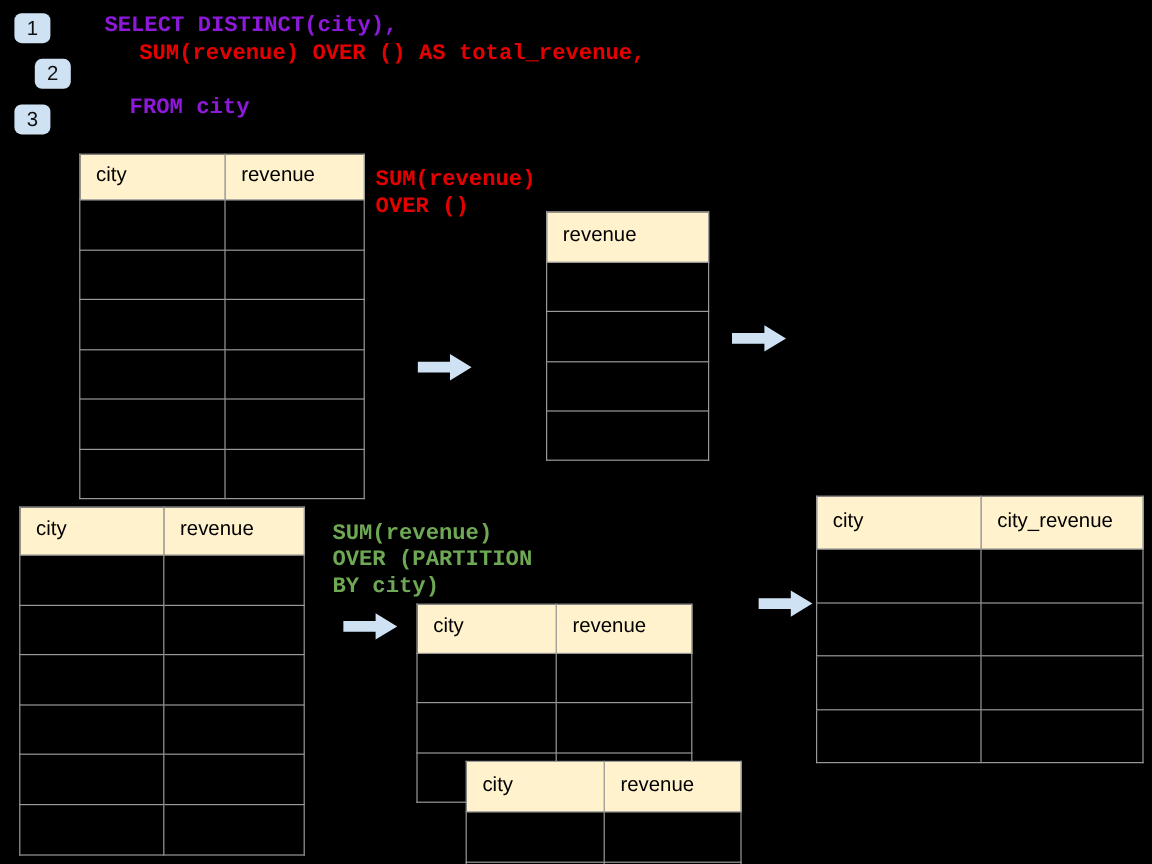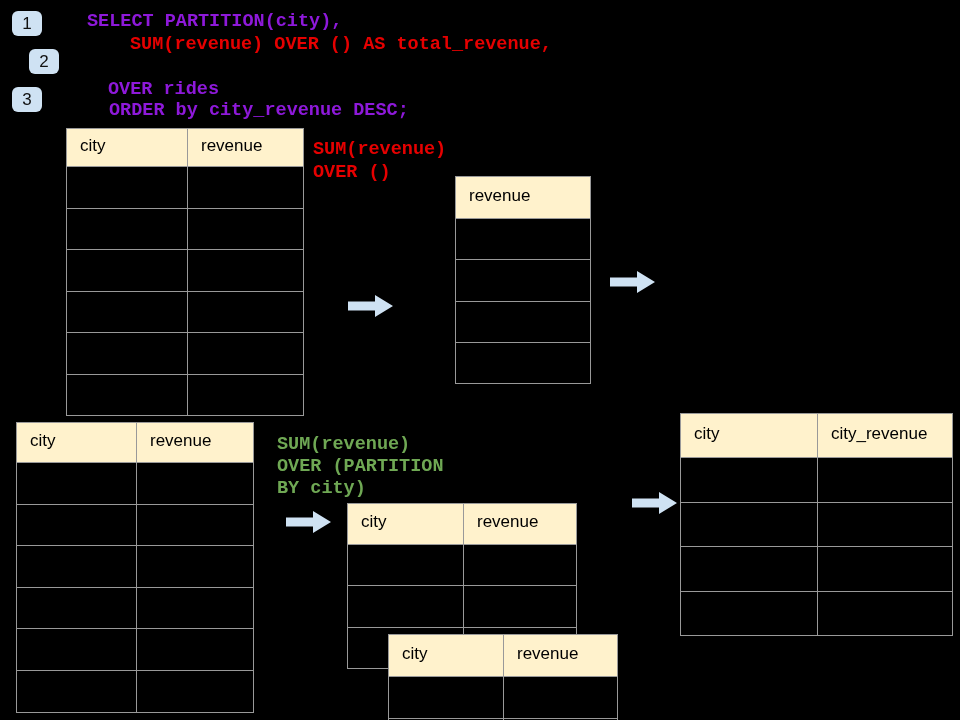--- a/index.html
+++ b/index.html
@@ -19,21 +19,21 @@
   #badge-2{left:29px;top:49px;}
   #badge-3{left:12px;top:87px;}
 
   
   .code{position:absolute;font:bold 18.5px "Liberation Mono",monospace;white-space:pre;line-height:22px;}
   .code-sm{position:absolute;font:bold 16px "Liberation Mono",monospace;white-space:pre;line-height:22px;}
   .c-purple{color:var(--purple);}
   .c-red{color:var(--red);}
   .c-green{color:var(--green);}
   #sql-1{left:87px;top:11px;}
-  #sql-2{left:130px;top:34px;}
+  #sql-2{left:116px;top:34px;}
   #sql-3{left:130px;top:57px;}
   #sql-4{left:108px;top:79px;}
   #sql-5{left:109px;top:100px;}
   #side-code{left:752px;top:36px;}
   #label-total{left:313px;top:138px;line-height:23px;}
   #label-partition{left:277px;top:434px;line-height:22px;}
 
   
   .dtable{position:absolute;border-collapse:collapse;table-layout:fixed;}
   .dtable th{background:var(--cream);color:#000;text-align:left;vertical-align:middle;
@@ -56,24 +56,23 @@
 </style>
 </head>
 <body>
 
 <div id="canvas">
 
   <div class="badge" id="badge-1">1</div>
   <div class="badge" id="badge-2">2</div>
   <div class="badge" id="badge-3">3</div>
 
-  <div class="code c-purple" id="sql-1">SELECT PARTITION(city),</div>
+  <div class="code c-purple" id="sql-1">SELECT DISTINCT(city),</div>
   <div class="code c-red" id="sql-2">SUM(revenue) OVER () AS total_revenue,</div>
-  <div class="code c-purple" id="sql-4">OVER rides</div>
-  <div class="code c-purple" id="sql-5">ORDER by city_revenue DESC;</div>
+  <div class="code c-purple" id="sql-4">FROM city</div>
 
 
   <div class="code c-red" id="label-total">SUM(revenue)
 OVER ()</div>
   <div class="code c-green" id="label-partition">SUM(revenue)
 OVER (PARTITION
 BY city)</div>
 
   <table class="dtable" id="t-source-top">
       <colgroup>

